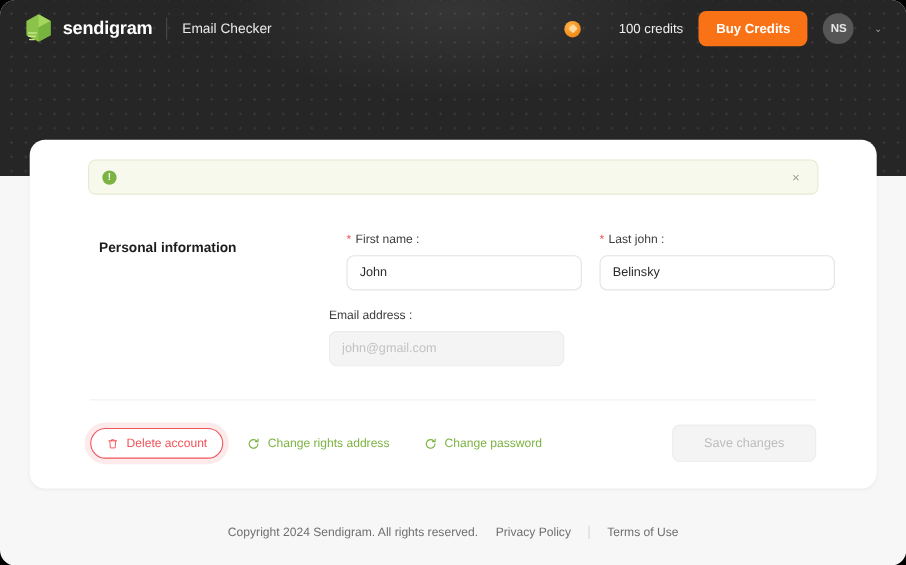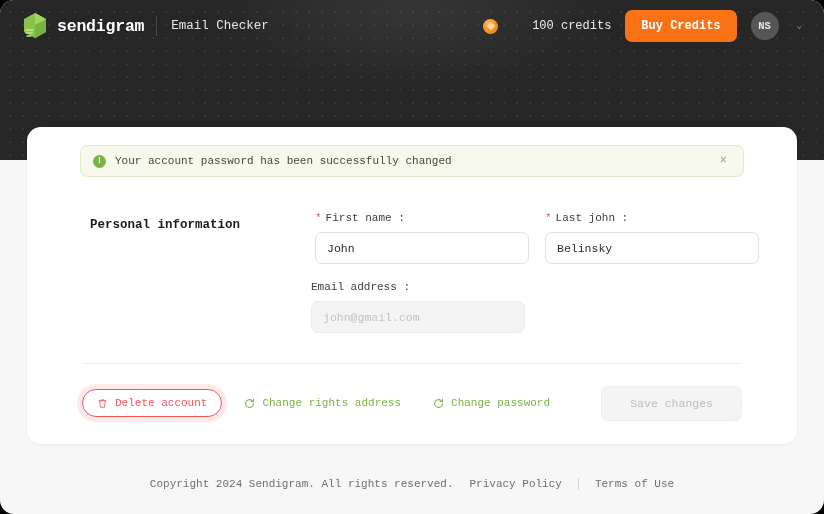--- a/index.html
+++ b/index.html
@@ -7,21 +7,20 @@
     width: 824px; height: 514px;
     background: #000;
     font-family: "Liberation Sans", sans-serif;
     overflow: hidden;
   }
   .window {
     position: absolute; inset: 0;
     background: #f7f7f7;
     border-radius: 14px;
     overflow: hidden;
-    font-family: Liberation Mono, monospace;
   }
 
   
   .hero {
     position: absolute; left: 0; top: 0; width: 824px; height: 160px;
     background-color: #262626;
     background-image:
       radial-gradient(#3a3a3a 1px, transparent 1px);
     background-size: 13px 13px;
     background-position: 4px 6px;
@@ -123,21 +122,21 @@
     width: 100%; height: 32px; border: 1px solid #e3e3e3; border-radius: 7px;
     background: #fff; color: #2b2b2b; font-size: 11.5px;
     font-family: inherit; padding: 0 11px; outline: none;
   }
   .input.disabled {
     background: #f4f4f4; border-color: #ececec; color: #b4b4b4;
   }
   .input::placeholder { color: #c2c2c2; }
   .f-first { position: absolute; left: 288px; top: 85px; width: 214px; }
   .f-last  { position: absolute; left: 518px; top: 85px; width: 214px; }
-  .f-email { position: absolute; left: 284px; top: 154px; width: 214px; }
+  .f-email { position: absolute; left: 272px; top: 154px; width: 214px; }
 
   
   .divider {
     position: absolute; left: 55px; top: 236px; width: 660px; height: 1px;
     background: #f0f0f0;
   }
 
   
   .actions {
     position: absolute; left: 55px; top: 258px; width: 660px; height: 36px;
@@ -210,21 +209,20 @@
         <span class="chev">⌄</span>
       </div>
     </div>
   </div>
 
 
   <div class="card">
 
     <div class="alert">
       <span class="alert-icon">!</span>
-      <span class="alert-text">Your account password has been successfully changed</span>
       <button class="alert-close">×</button>
     </div>
 
     <div class="section-title">Personal information</div>
 
     <div class="f-first">
       <div class="field-label">
         <span class="req">*</span>
         <span>First name :</span>
       </div>

